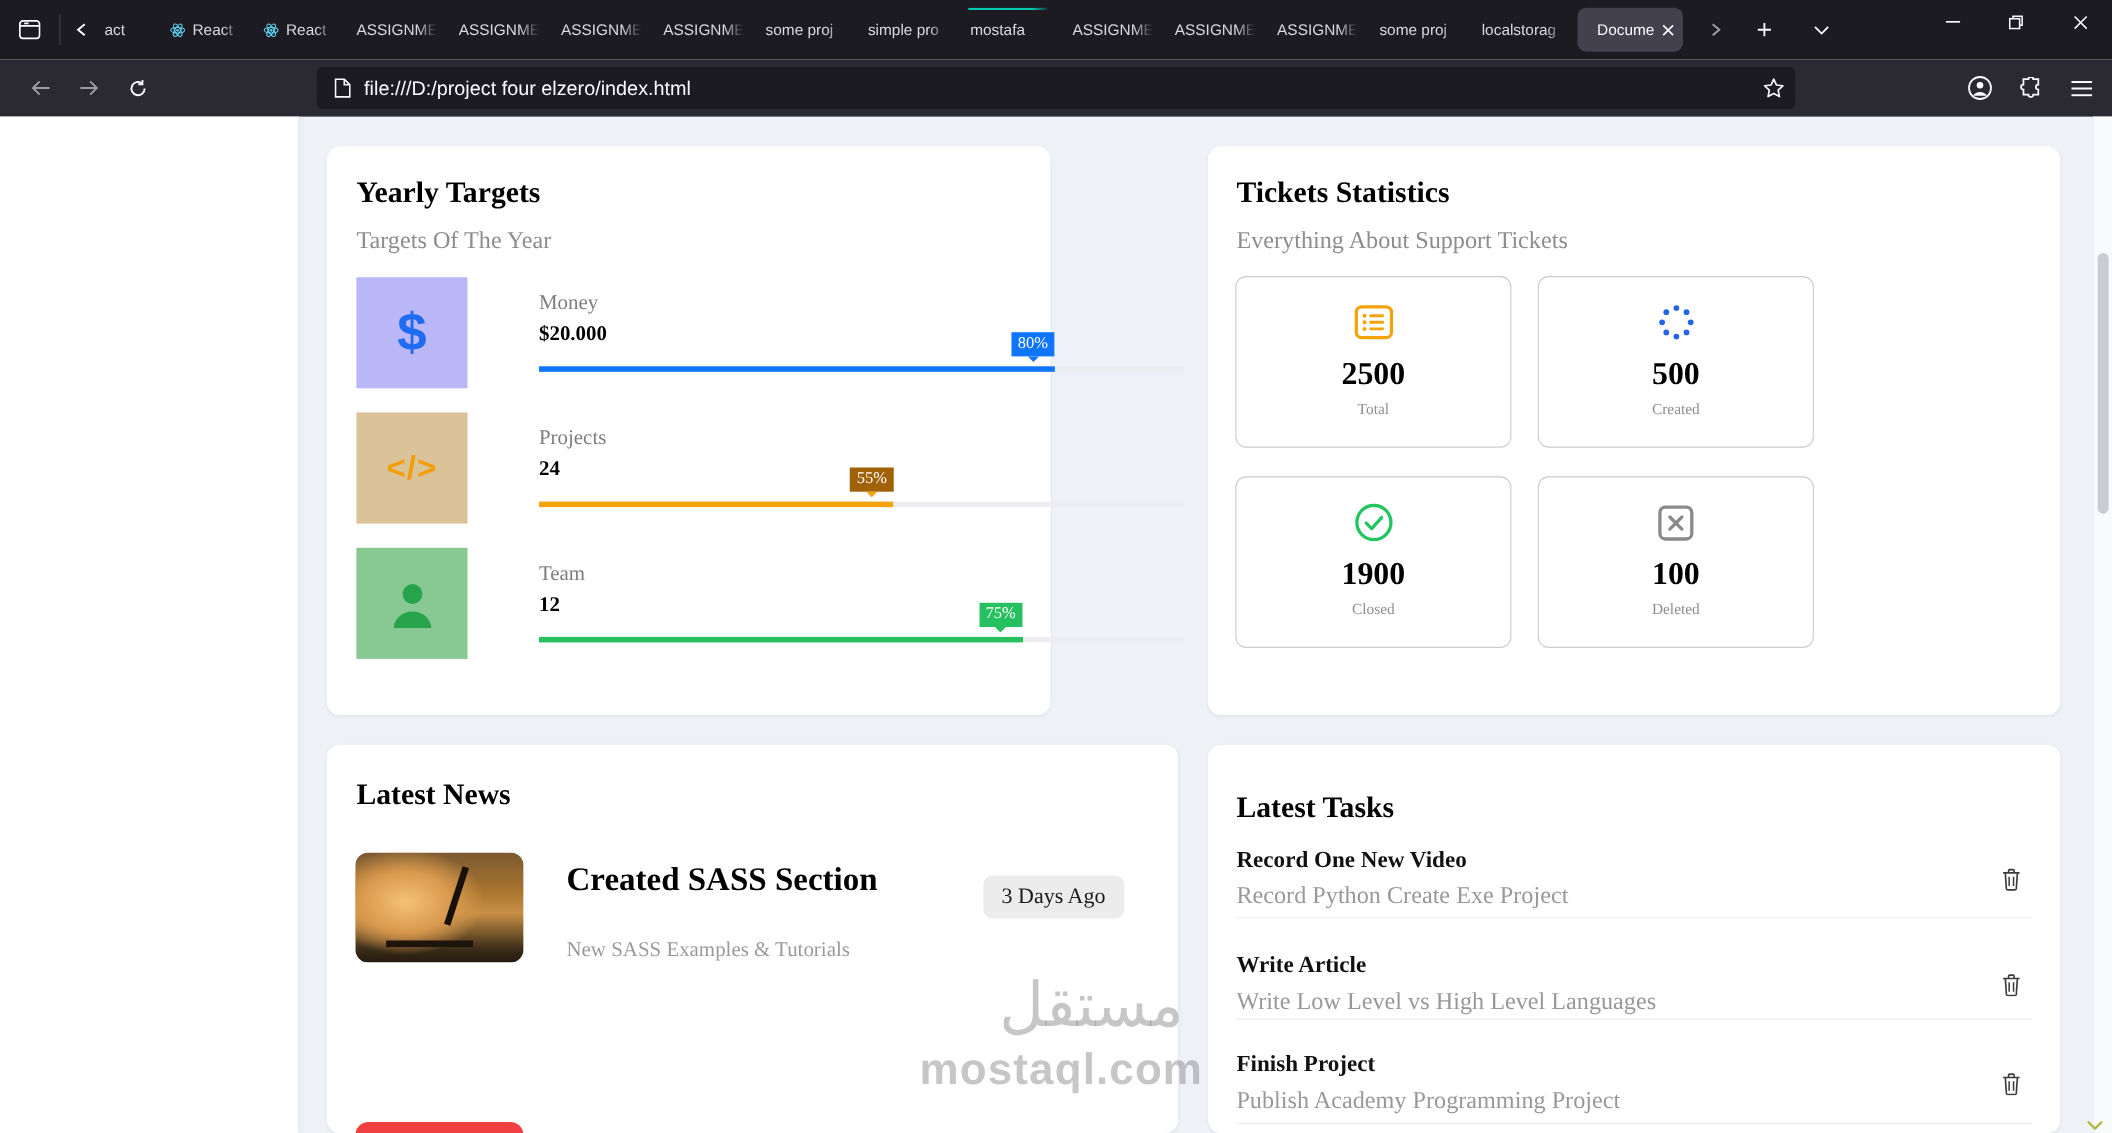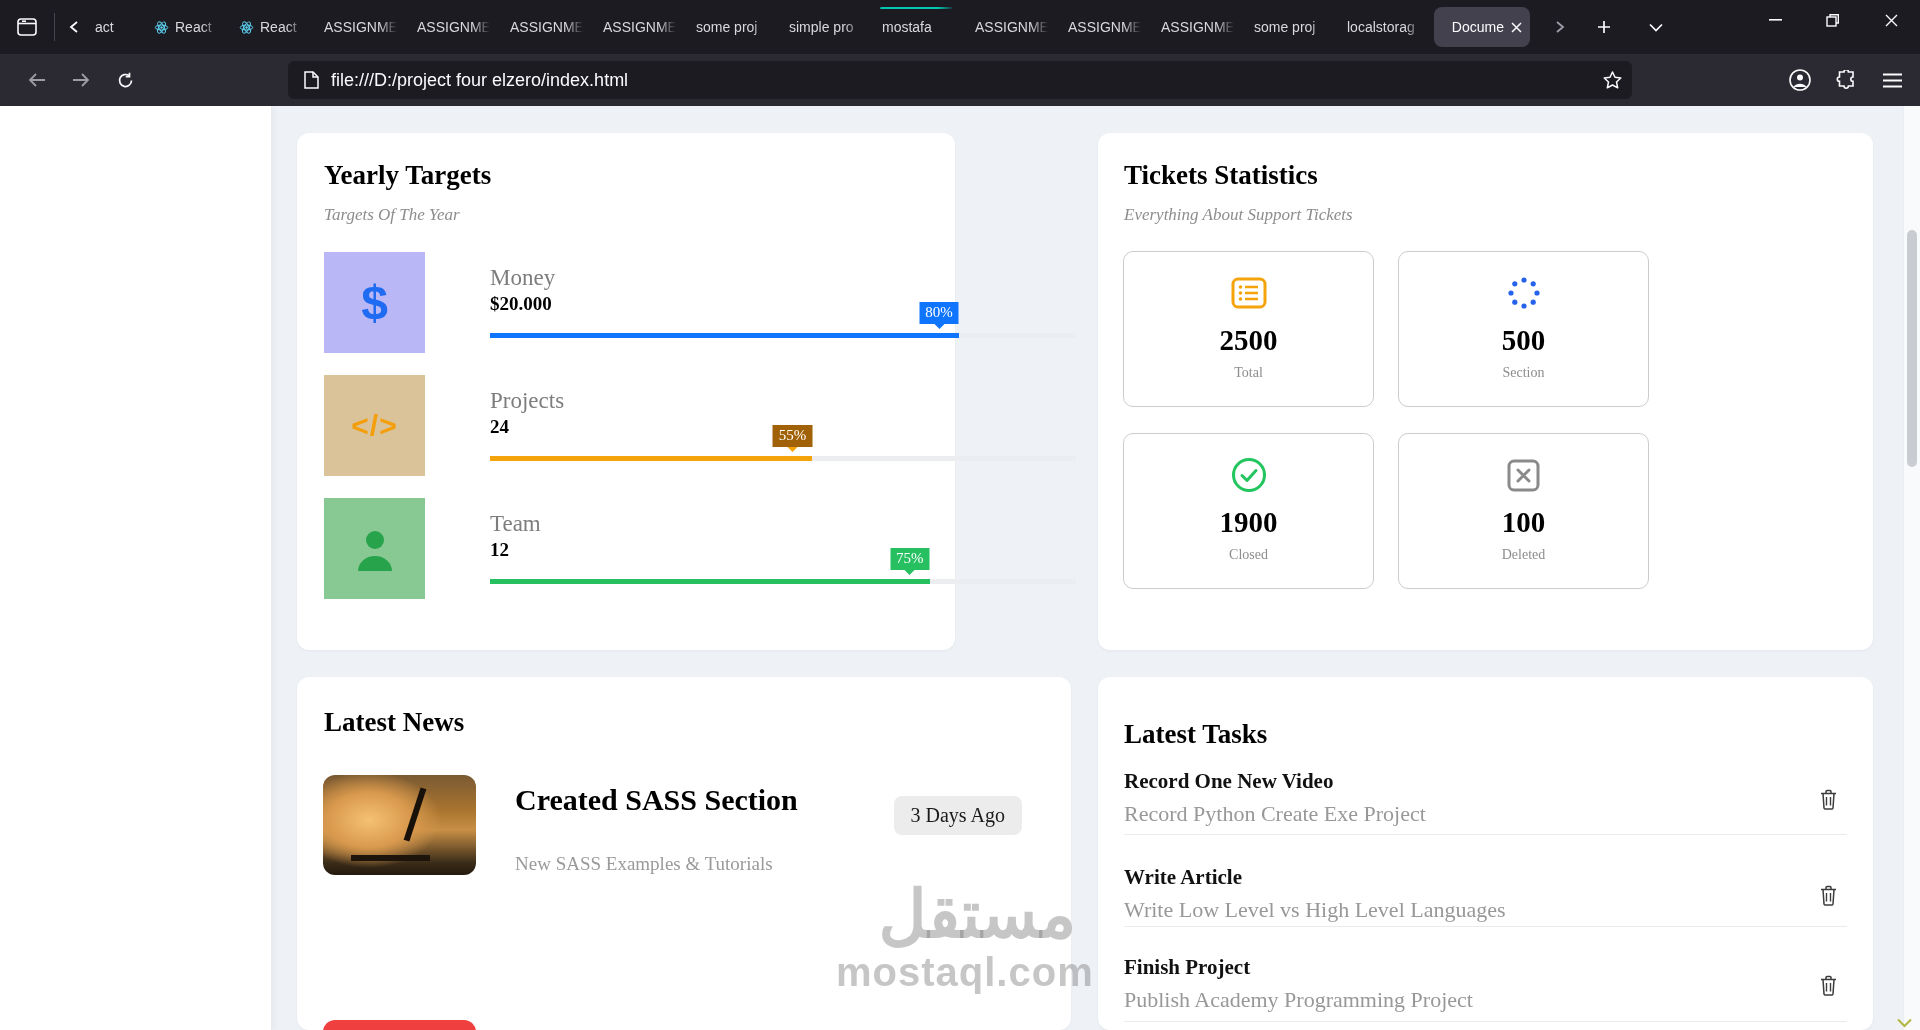--- a/index.html
+++ b/index.html
@@ -32,30 +32,30 @@
   .urlbar .doc { margin-left:6px; margin-right:12px; display:flex; }
   .urlbar .urltext { color:#fbfbfe; font-family:"Liberation Sans", sans-serif; font-size:18px; white-space:nowrap; }
   .urlbar .star { position:absolute; right:10px; display:flex; }
   .tb-right { position:absolute; right:12px; top:7px; height:38px; display:flex; align-items:center; gap:14px; }
   .tb-right .tbi { width:32px; height:32px; display:flex; align-items:center; justify-content:center; }
 
   
   .sidebar { position:absolute; left:0; top:106px; width:272px; height:924px; background:#fff; border-right:1px solid #e7eaee; box-shadow:2px 0 6px rgba(0,0,0,.04); }
   .card { position:absolute; background:#fff; border-radius:12px; box-shadow:0 1px 3px rgba(0,0,0,.05); }
   .card h2 { font-size:27px; color:#000; font-weight:bold; }
-  .card .subtitle { font-size:17px; color:#8d8d8d; margin-top:14px;font-style:italic; }
+  .card .subtitle { font-size:22px; color:#8d8d8d; margin-top:14px; }
 
   
   #card-yearly { left:297px; top:133px; width:658px; height:517px; padding:27px; }
   .target-row { position:absolute; left:27px; width:720px; height:101px; }
   .t-icon { position:absolute; left:0; top:0; width:101px; height:101px; display:flex; align-items:center; justify-content:center; }
   .t-icon .dollar { font-family:"Liberation Sans", sans-serif; font-weight:bold; font-size:48px; }
   .t-icon .code { font-family:"Liberation Sans", sans-serif; font-weight:bold; font-size:30px; letter-spacing:1px; }
   .t-body { position:absolute; left:166px; top:0; width:586px; height:101px; }
-  .t-label { position:absolute; top:13px; font-size:23px; color:#7d7d7d; }
+  .t-label { position:absolute; top:13px; font-size:19px; color:#7d7d7d; }
   .t-value { position:absolute; top:41px; font-size:19px; font-weight:bold; color:#000; }
   .t-track { position:absolute; left:0; top:81px; width:586px; height:5px; background:#ebedf0; }
   .t-fill { height:5px; }
   .t-badge { position:absolute; top:-31px; transform:translateX(-100%); color:#fff; font-size:15px; padding:2px 6px 3px; }
   .t-badge::after { content:""; position:absolute; left:50%; bottom:-5px; margin-left:-5px; border:5px solid transparent; border-bottom:none; border-top-color:inherit; }
 
   
   #card-tickets { left:1098px; top:133px; width:775px; height:517px; padding:27px 26px; }
   .tbox { position:absolute; width:251px; height:156px; border:1px solid #cccccc; border-radius:10px; text-align:center; padding-top:22px; }
   .tbox .tnum { font-size:29px; font-weight:bold; color:#000; margin-top:12px; }
@@ -95,21 +95,21 @@
   #card-tasks h2 { position:absolute; left:26px; top:30px;margin-top:12px; }
   .task-row { position:absolute; left:26px; width:723px; height:93px; }
   .task-title { position:absolute; left:0; top:8px; font-size:21px; font-weight:bold; color:#111; }
   .task-sub { position:absolute; left:0; top:40px; font-size:22px; color:#989898; }
   .task-sep { position:absolute; left:26px; width:723px; height:1px; background:#ebebeb; }
   .trash { position:absolute; right:10px; top:28px; }
 
   
   .watermark { position:absolute; left:836px; top:878px; width:240px; text-align:right; pointer-events:none; z-index:5;
     font-family:"Liberation Sans", sans-serif; color:rgba(120,120,120,.42); }
-  .watermark .ar { font-size:66px; font-weight:bold; line-height:72px; }
+  .watermark .ar { font-size:56px; font-weight:normal; line-height:72px; }
   .watermark .en { font-size:40px; font-weight:bold; line-height:44px; letter-spacing:1px; }
 
   
   .scrollbar { position:absolute; right:0; top:106px; width:17px; height:924px; background:#f9fafc; border-left:1px solid #eceef1; }
   .scroll-thumb { position:absolute; left:3px; top:124px; width:10px; height:237px; border-radius:6px; background:#c9ccd2; }
   .page-chev { position:absolute; right:8px; bottom:2px; z-index:6; }
 
   svg { display:block; }
 </style>
 </head>
@@ -398,21 +398,21 @@
             <circle cx="31" cy="18" r="2.6"></circle>
             <circle cx="27.2" cy="27.2" r="2.6"></circle>
             <circle cx="18" cy="31" r="2.6"></circle>
             <circle cx="8.8" cy="27.2" r="2.6"></circle>
             <circle cx="5" cy="18" r="2.6"></circle>
             <circle cx="8.8" cy="8.8" r="2.6"></circle>
           </g>
         </svg>
     </div>
     <div class="tnum">500</div>
-    <div class="tlab">Section</div>
+    <div class="tlab">Created</div>
   </div>
 
   <div class="tbox" style="left:25px; top:300px">
     <div class="ticn">
       <svg width="36" height="36" viewBox="0 0 36 36">
           <circle cx="18" cy="18" r="15.5" fill="none" stroke="#22c55e" stroke-width="3"></circle>
           <path d="M11 18.5 L16 23.5 L25 13.5" fill="none" stroke="#22c55e" stroke-width="3" stroke-linecap="round" stroke-linejoin="round"></path>
         </svg>
     </div>
     <div class="tnum">1900</div>

